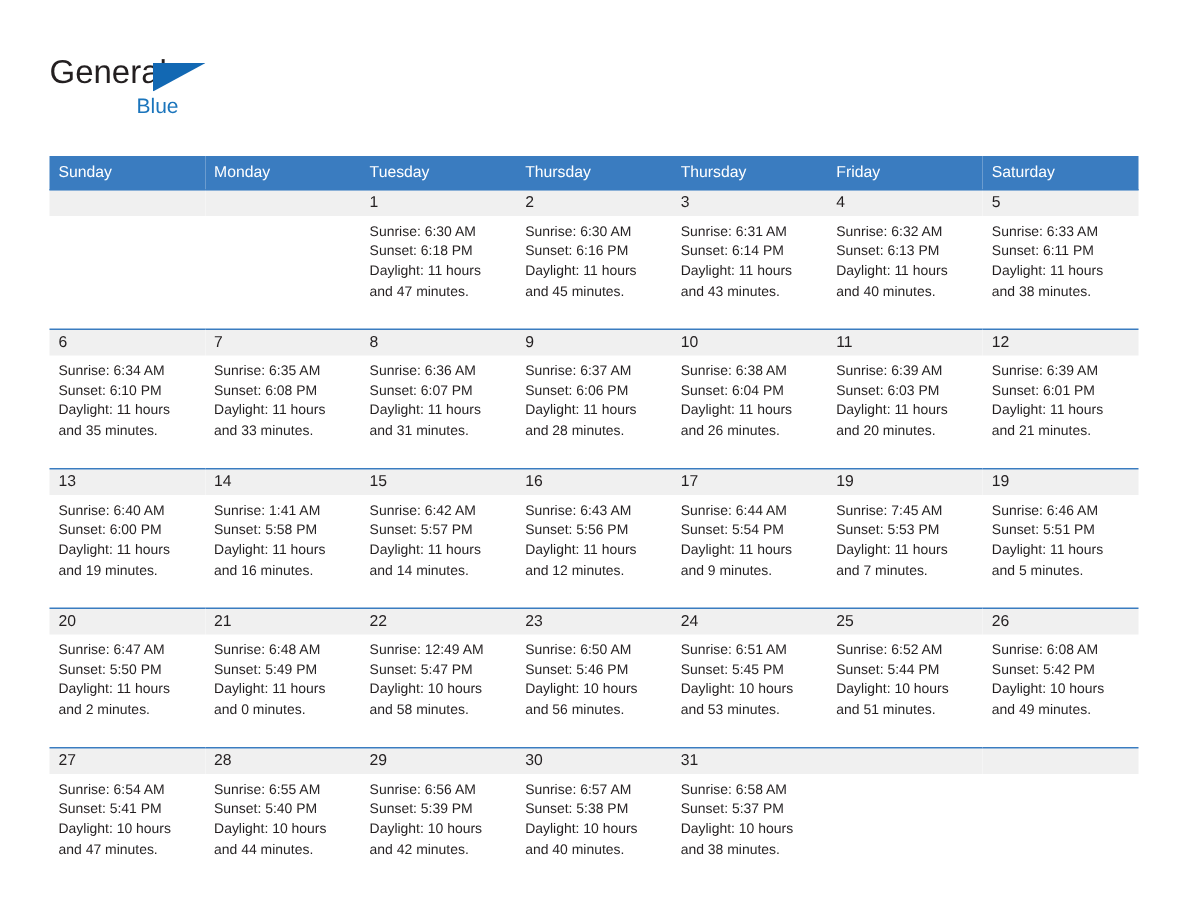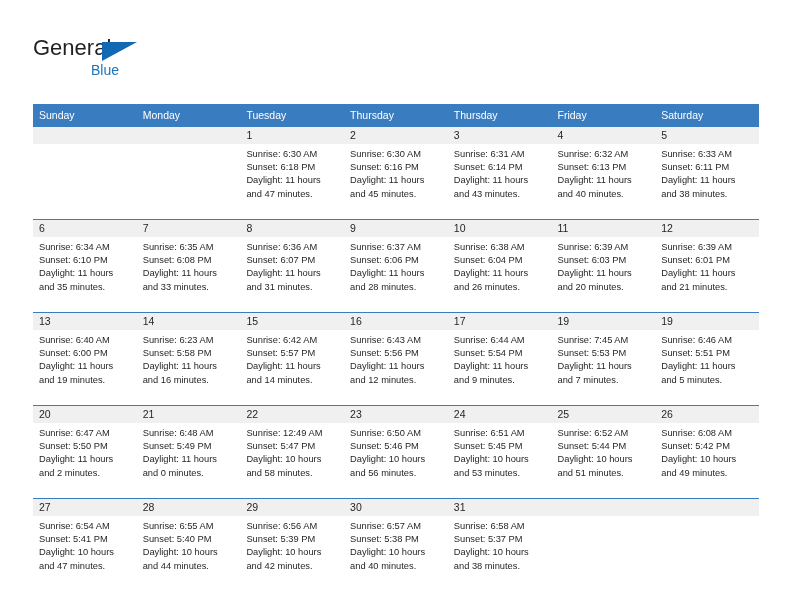--- a/index.html
+++ b/index.html
@@ -309,21 +309,21 @@
             <div class="cell-body">
               <span class="ln">Sunrise: 6:40 AM</span>
               <span class="ln">Sunset: 6:00 PM</span>
               <span class="ln">Daylight: 11 hours</span>
               <span class="ln">and 19 minutes.</span>
             </div>
           </td>
           <td>
             <span class="daynum">14</span>
             <div class="cell-body">
-              <span class="ln">Sunrise: 6:23 AM</span>
+              <span class="ln">Sunrise: 1:41 AM</span>
               <span class="ln">Sunset: 5:58 PM</span>
               <span class="ln">Daylight: 11 hours</span>
               <span class="ln">and 16 minutes.</span>
             </div>
           </td>
           <td>
             <span class="daynum">15</span>
             <div class="cell-body">
               <span class="ln">Sunrise: 6:42 AM</span>
               <span class="ln">Sunset: 5:57 PM</span>

